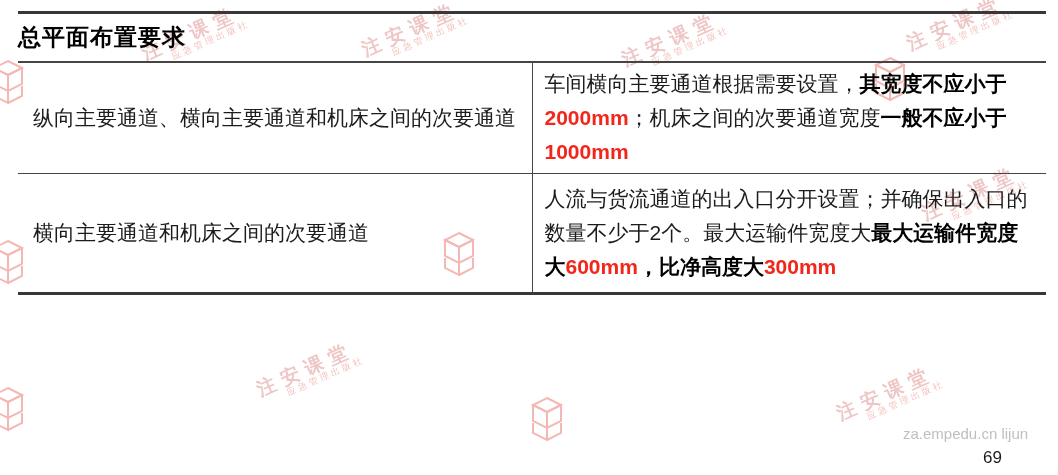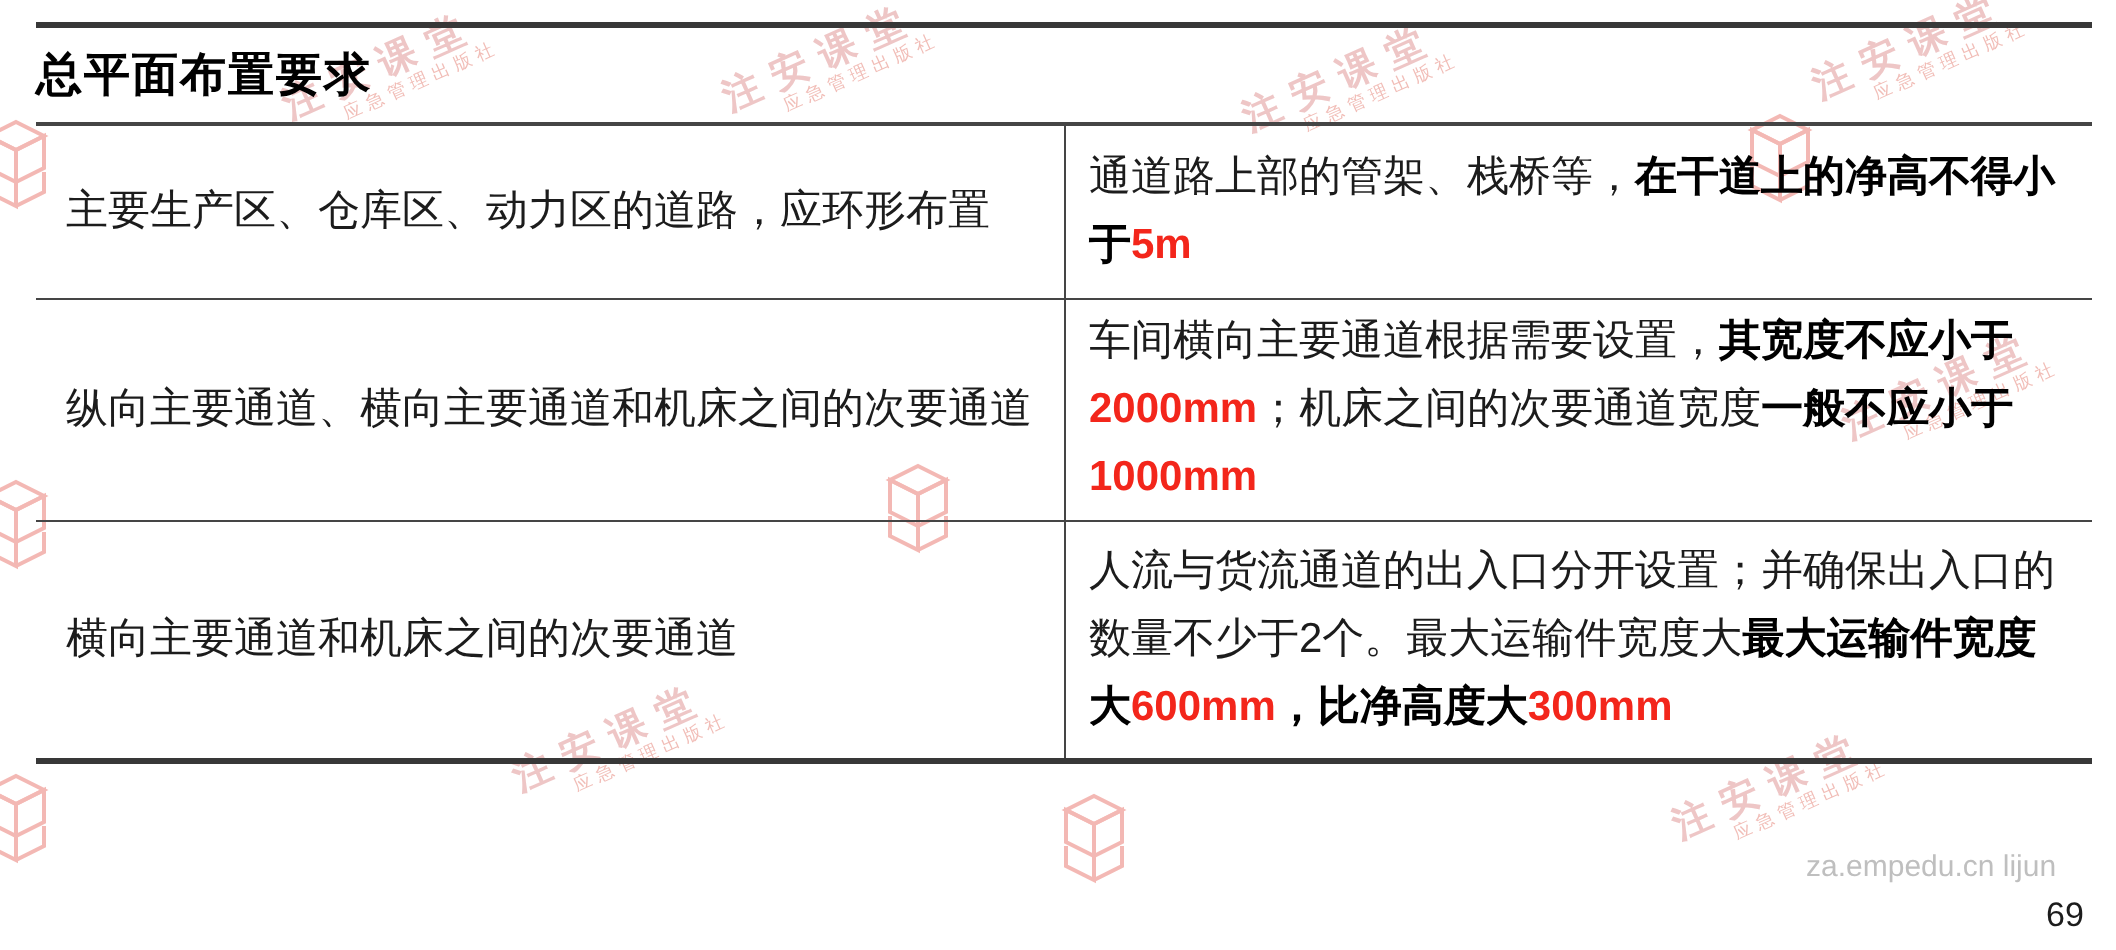--- a/index.html
+++ b/index.html
@@ -98,21 +98,20 @@
     white-space: nowrap;
     overflow: hidden;
   }
   .page-num {
     position: absolute;
     z-index: 2;
     top: 448px;
     left: 983px;
     font-size: 17px;
     color: #1c1c1c;
-    margin-left: 40px;
   }
 </style>
 </head>
 <body>
 
 <div class="slide">
 
   <div class="wm-layer">
     <div class="stamp" style="left:140px; top:22px;">
       <span class="wm-main">注安课堂</span>
@@ -199,28 +198,20 @@
     </svg>
   </div>
 
   <table class="req-table">
     <thead>
       <tr>
         <th class="title-cell" colspan="2">总平面布置要求</th>
       </tr>
     </thead>
     <tbody>
-      <tr class="row-1">
-        <td class="term-cell">
-          <span class="seg">主要生产区、仓库区、动力区的道路，应环形布置</span>
-        </td>
-        <td class="desc-cell">
-          <span class="seg">通道路上部的管架、栈桥等，</span><span class="segb">在干道上的净高不得小于</span><span class="segr">5m</span>
-        </td>
-      </tr>
       <tr class="row-2">
         <td class="term-cell">
           <span class="seg">纵向主要通道、横向主要通道和机床之间的次要通道</span>
         </td>
         <td class="desc-cell">
           <span class="seg">车间横向主要通道根据需要设置，</span><span class="segb">其宽度不应小于</span><span class="segr">2000mm</span><span class="seg">；机床之间的次要通道宽度</span><span class="segb">一般不应小于</span><span class="segr">1000mm</span>
         </td>
       </tr>
       <tr class="row-3">
         <td class="term-cell">

